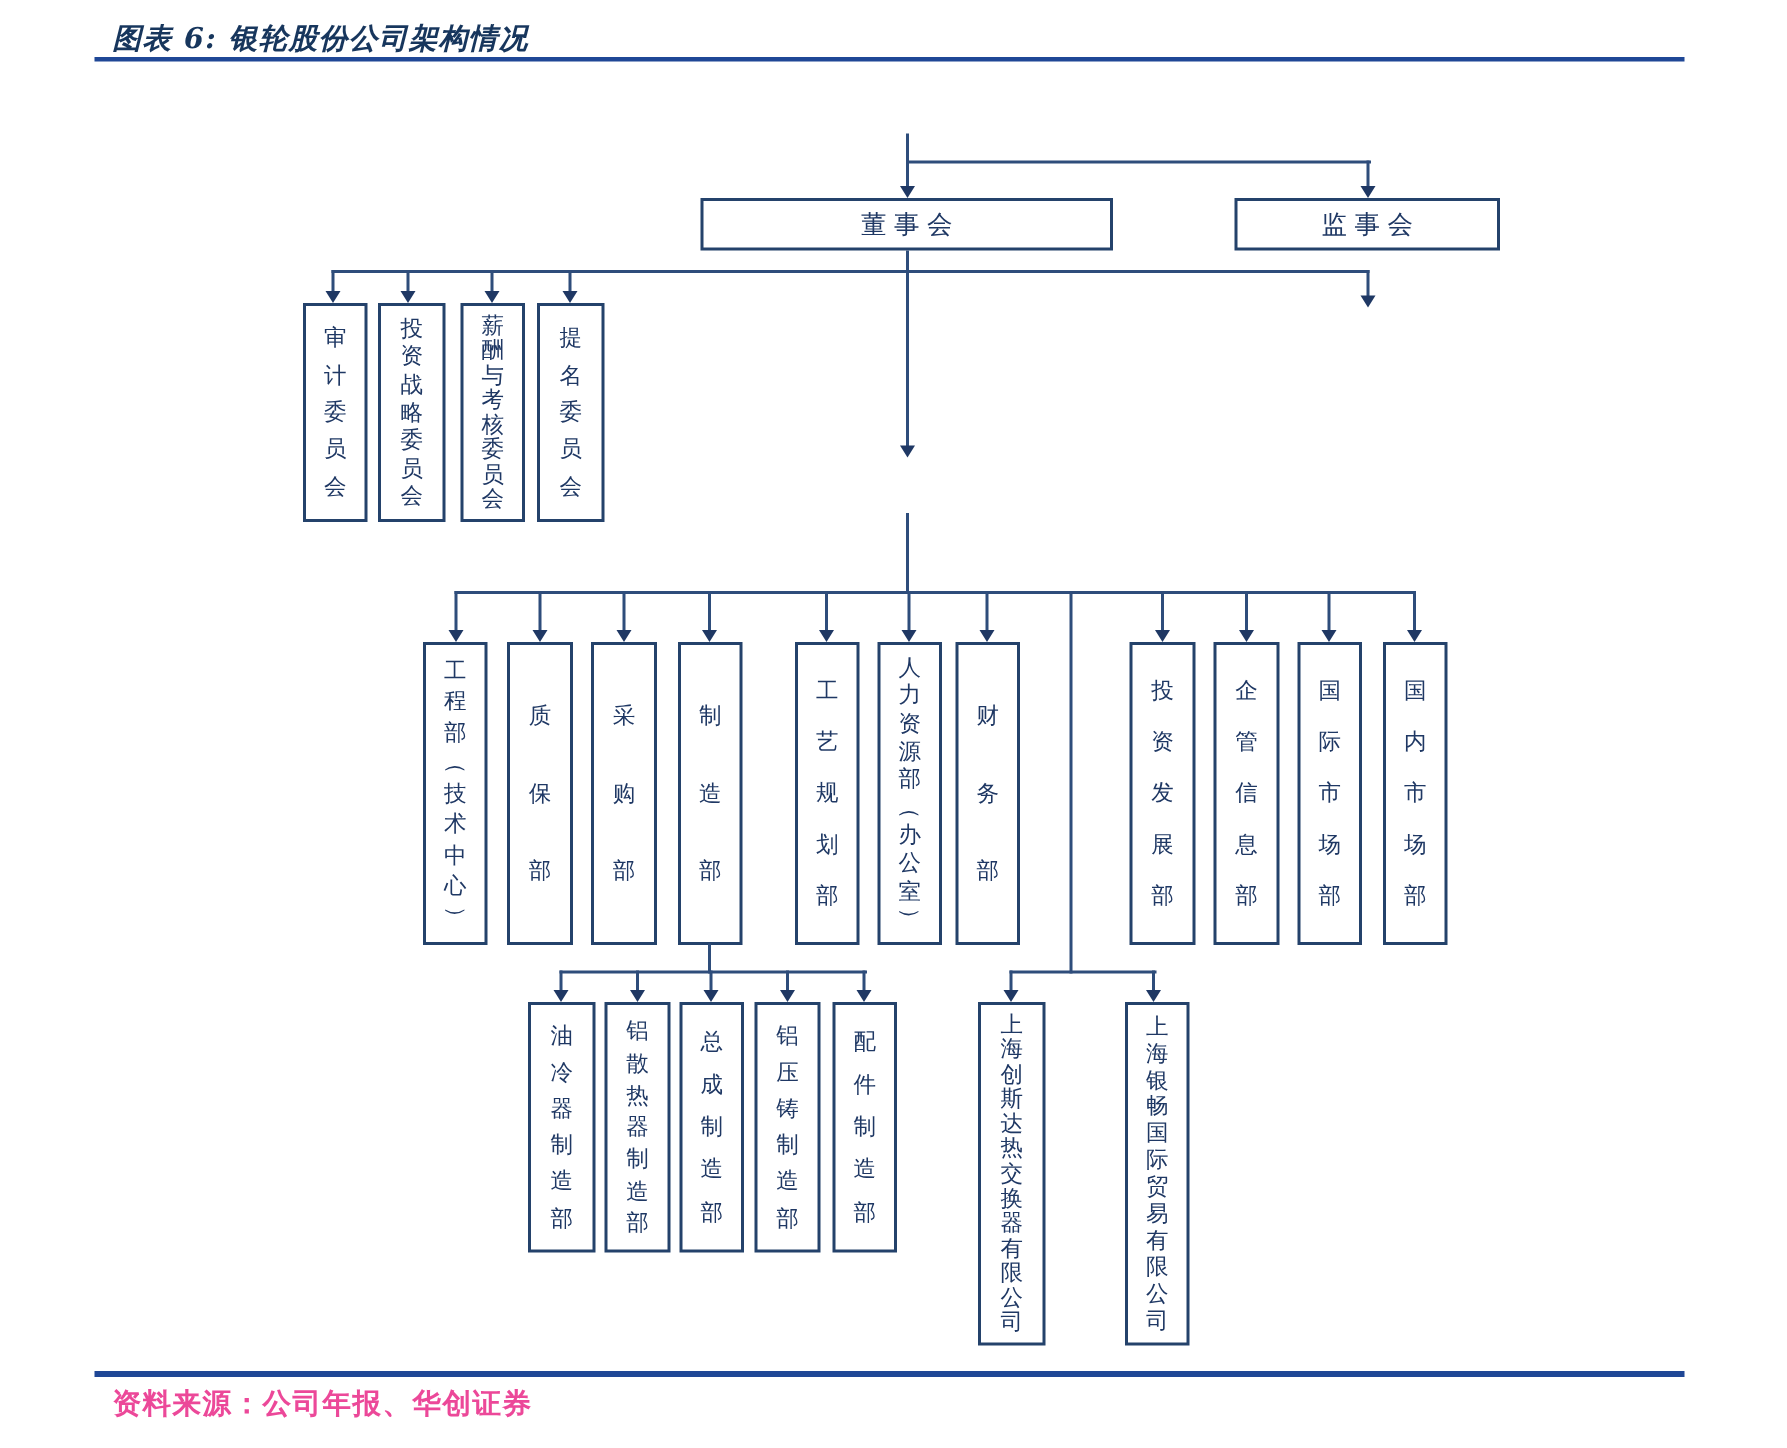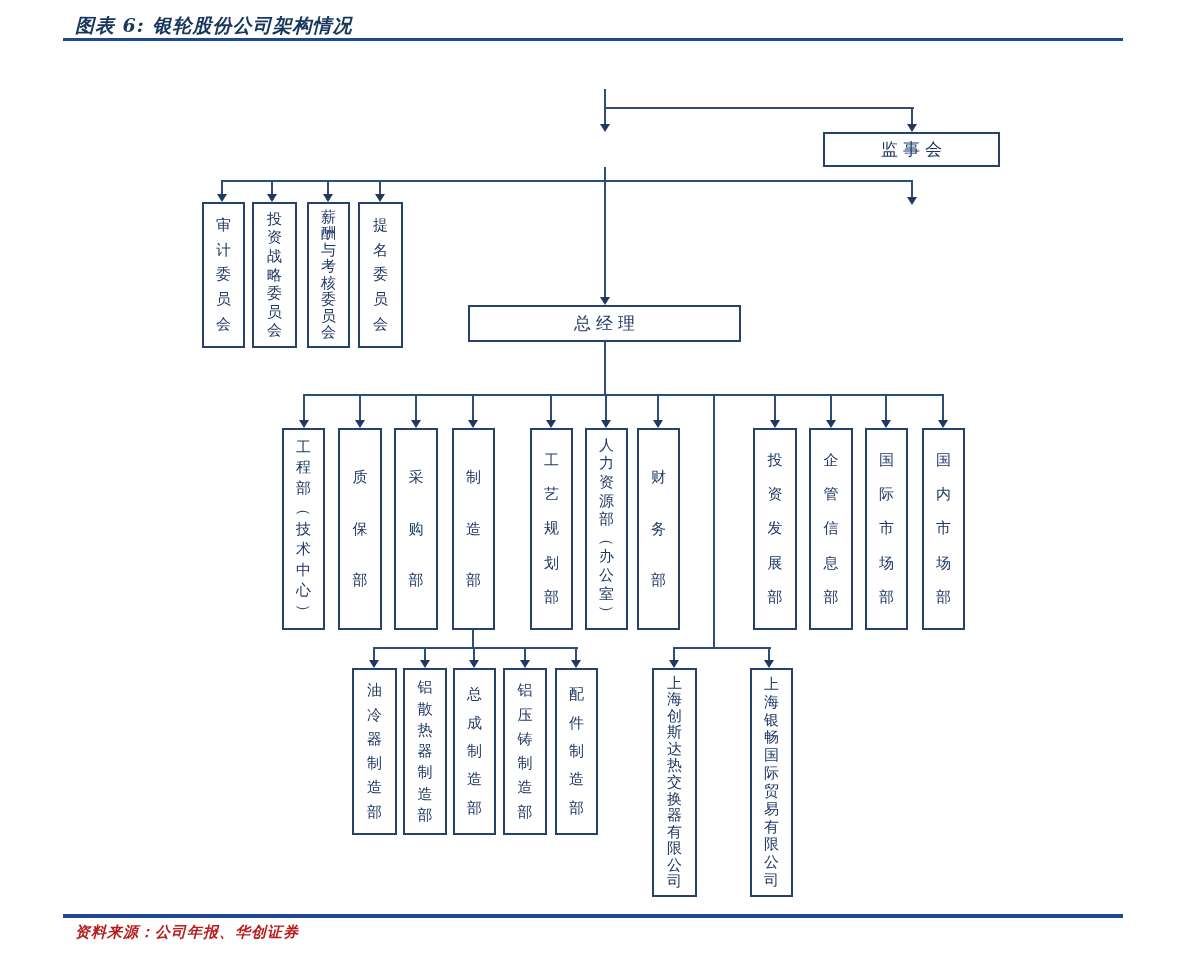--- a/index.html
+++ b/index.html
@@ -2,22 +2,22 @@
 <html><head>
 <meta charset="utf-8">
 <style>
   html,body{margin:0;padding:0;background:#fff;}
   #page{position:relative;width:1191px;height:965px;background:#ffffff;overflow:hidden;
         font-family:"DejaVu Serif", serif;}
   .title{position:absolute;left:75px;top:13px;font-size:19px;font-weight:bold;font-style:italic;
          color:#17365d;letter-spacing:1px;white-space:nowrap;}
   .rule-top{position:absolute;left:63px;top:38px;width:1060px;height:3px;background:#1f4796;}
   .rule-bottom{position:absolute;left:63px;top:914px;width:1060px;height:4px;background:#1f4796;}
-  .source{position:absolute;left:75px;top:923px;font-size:15px;font-weight:bold;font-style:italic;
-          color:#b91c1c;letter-spacing:1px;white-space:nowrap;}
+  .source{position:absolute;left:75px;top:923px;font-size:19px;font-weight:bold;
+          color:#ec4899;letter-spacing:1px;white-space:nowrap;}
   .hbox{position:absolute;border:2px solid #24426b;background:#fff;display:flex;
         align-items:center;justify-content:center;box-sizing:border-box;
         font-size:17px;color:#1f3864;letter-spacing:5px;text-indent:5px;white-space:nowrap;}
   .vbox{position:absolute;border:2px solid #24426b;background:#fff;display:flex;
         align-items:stretch;justify-content:center;box-sizing:border-box;}
   .vtext{display:flex;flex-direction:column;justify-content:space-evenly;align-items:center;
          height:100%;padding:4px 0;box-sizing:border-box;font-size:15px;color:#1f3864;}
   .vchar{line-height:1;display:block;}
   .vchar.paren{transform:rotate(90deg);}
   .cline{position:absolute;background:#2e4d7b;}
@@ -26,29 +26,29 @@
 </style>
 </head>
 <body>
 
 <div id="page">
 
   <div class="title">图表 6: 银轮股份公司架构情况</div>
   <div class="rule-top"></div>
 
 
+  <div class="hbox" style="left:467px;top:132px;width:275px;height:35px">
+    <span>董事会</span>
+    </div>
 
   <div class="hbox" style="left:823px;top:132px;width:177px;height:35px">
     <span>监事会</span>
     </div>
 
 
-  <div class="hbox" style="left:468px;top:305px;width:273px;height:37px">
-    <span>总经理</span>
-    </div>
 
   <div class="vbox" style="left:202px;top:202px;width:43px;height:146px">
     <span class="vtext">
         <span class="vchar">审</span>
         <span class="vchar">计</span>
         <span class="vchar">委</span>
         <span class="vchar">员</span>
         <span class="vchar">会</span>
       </span>
     </div>

